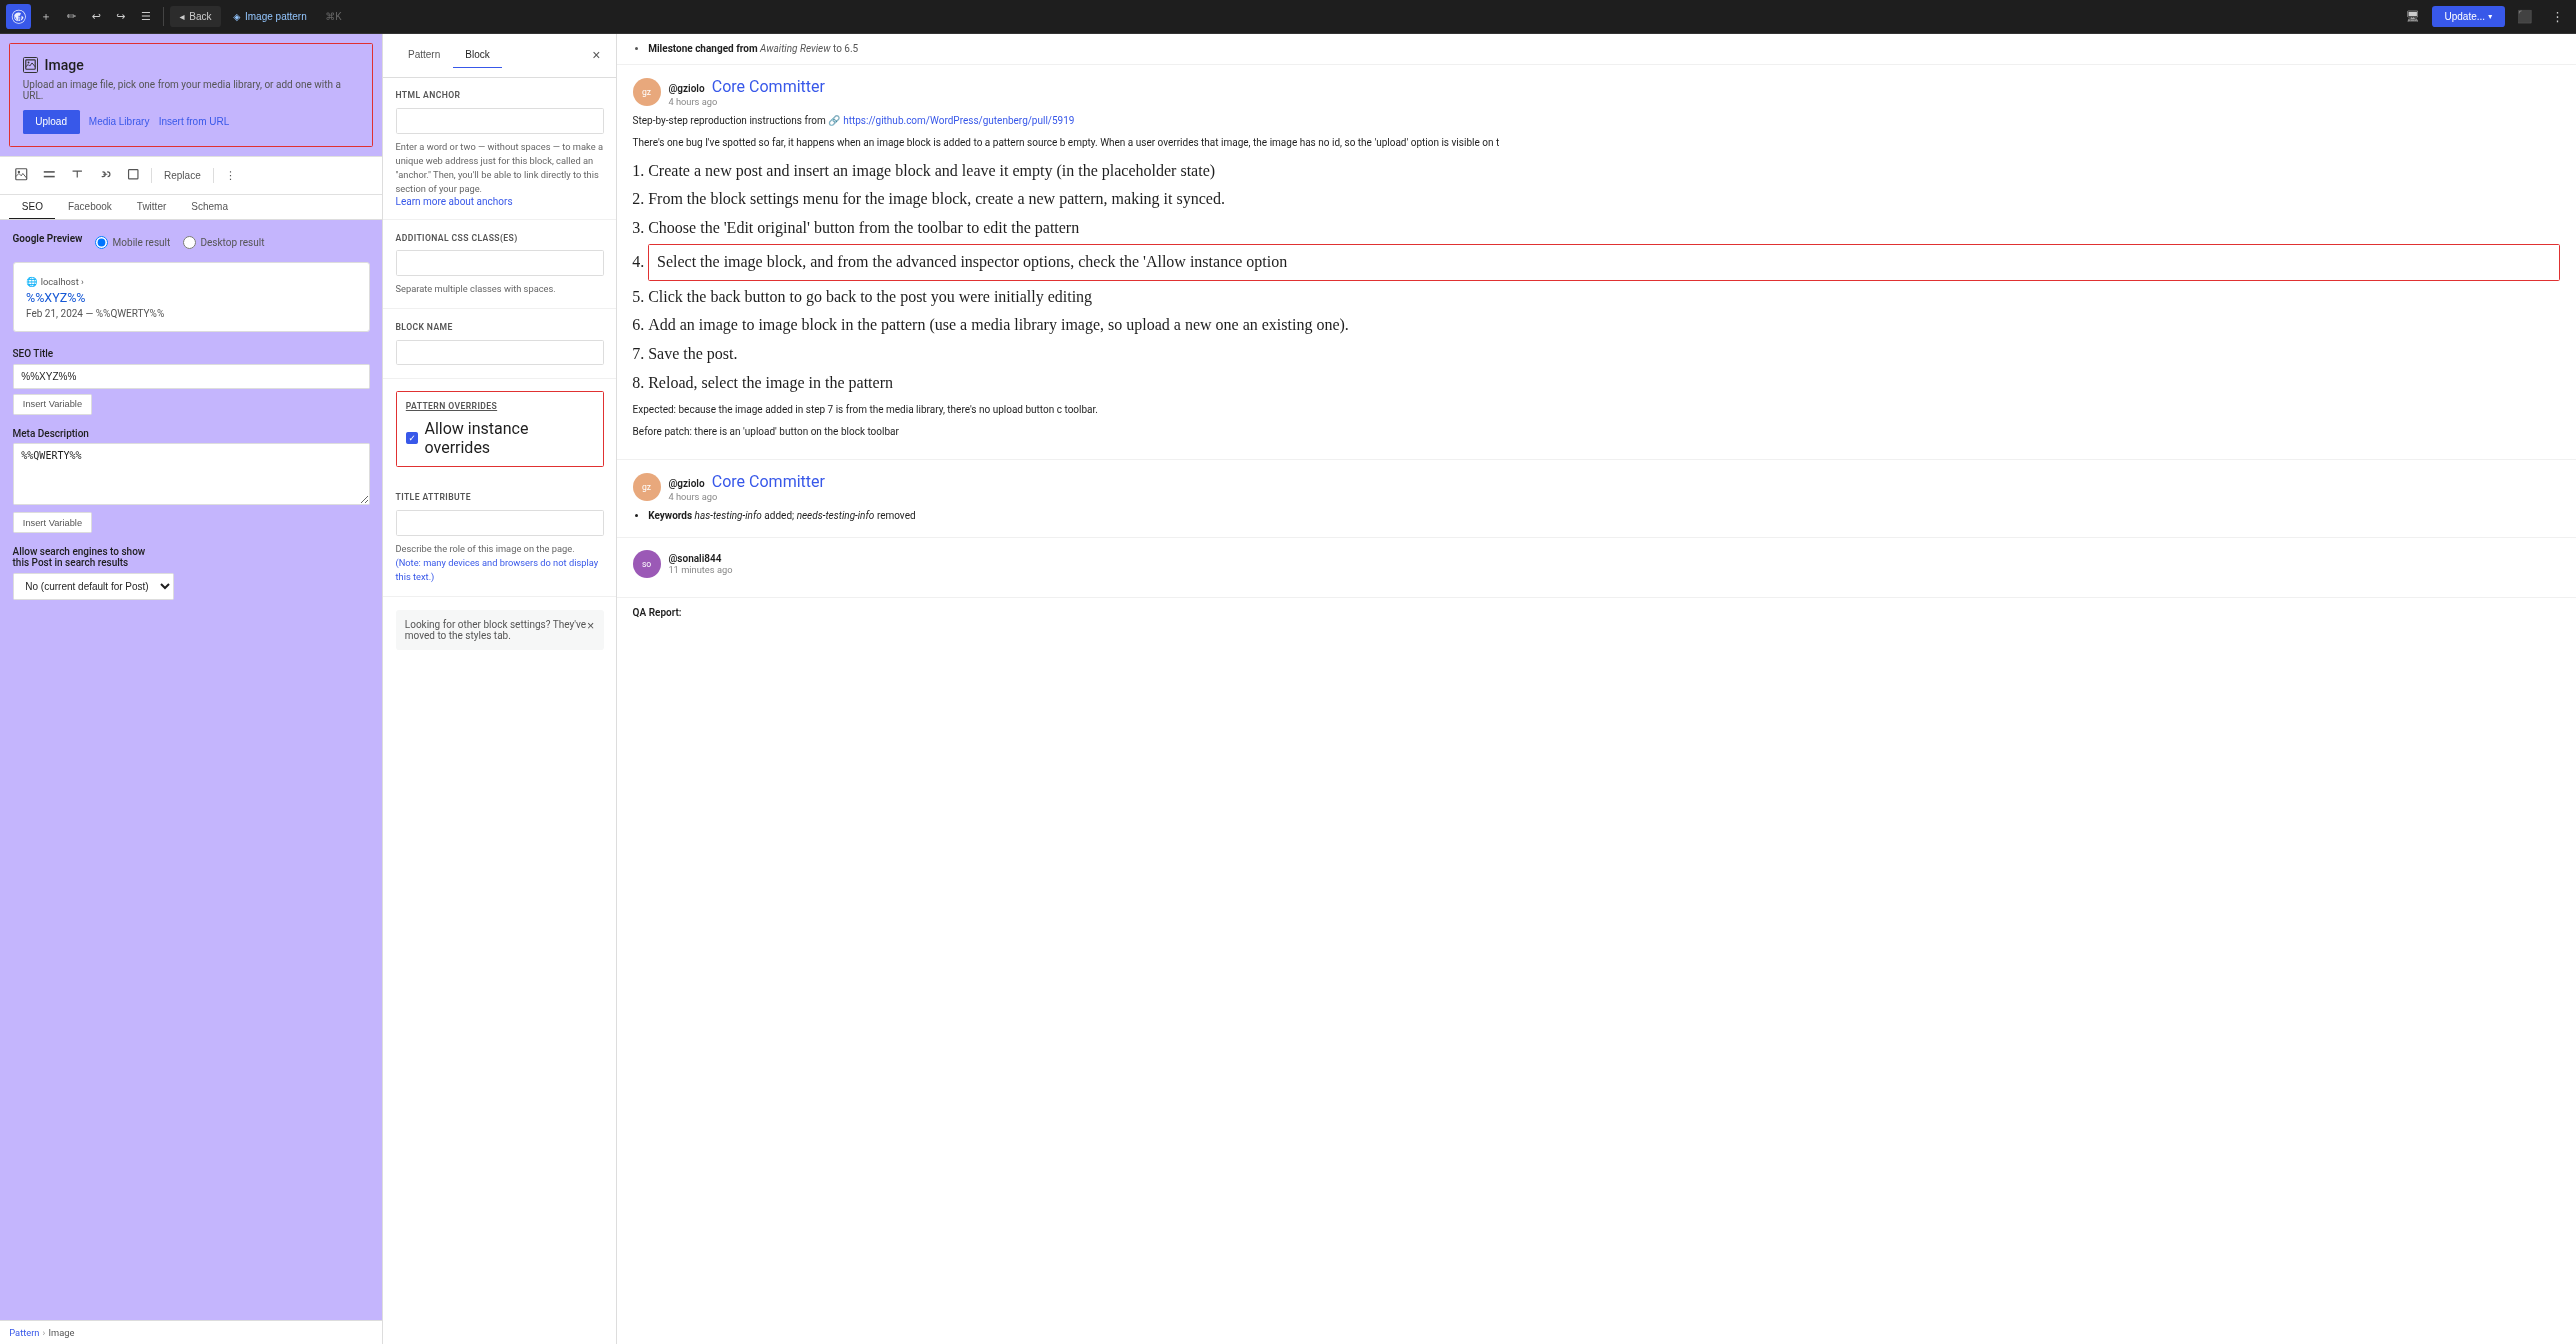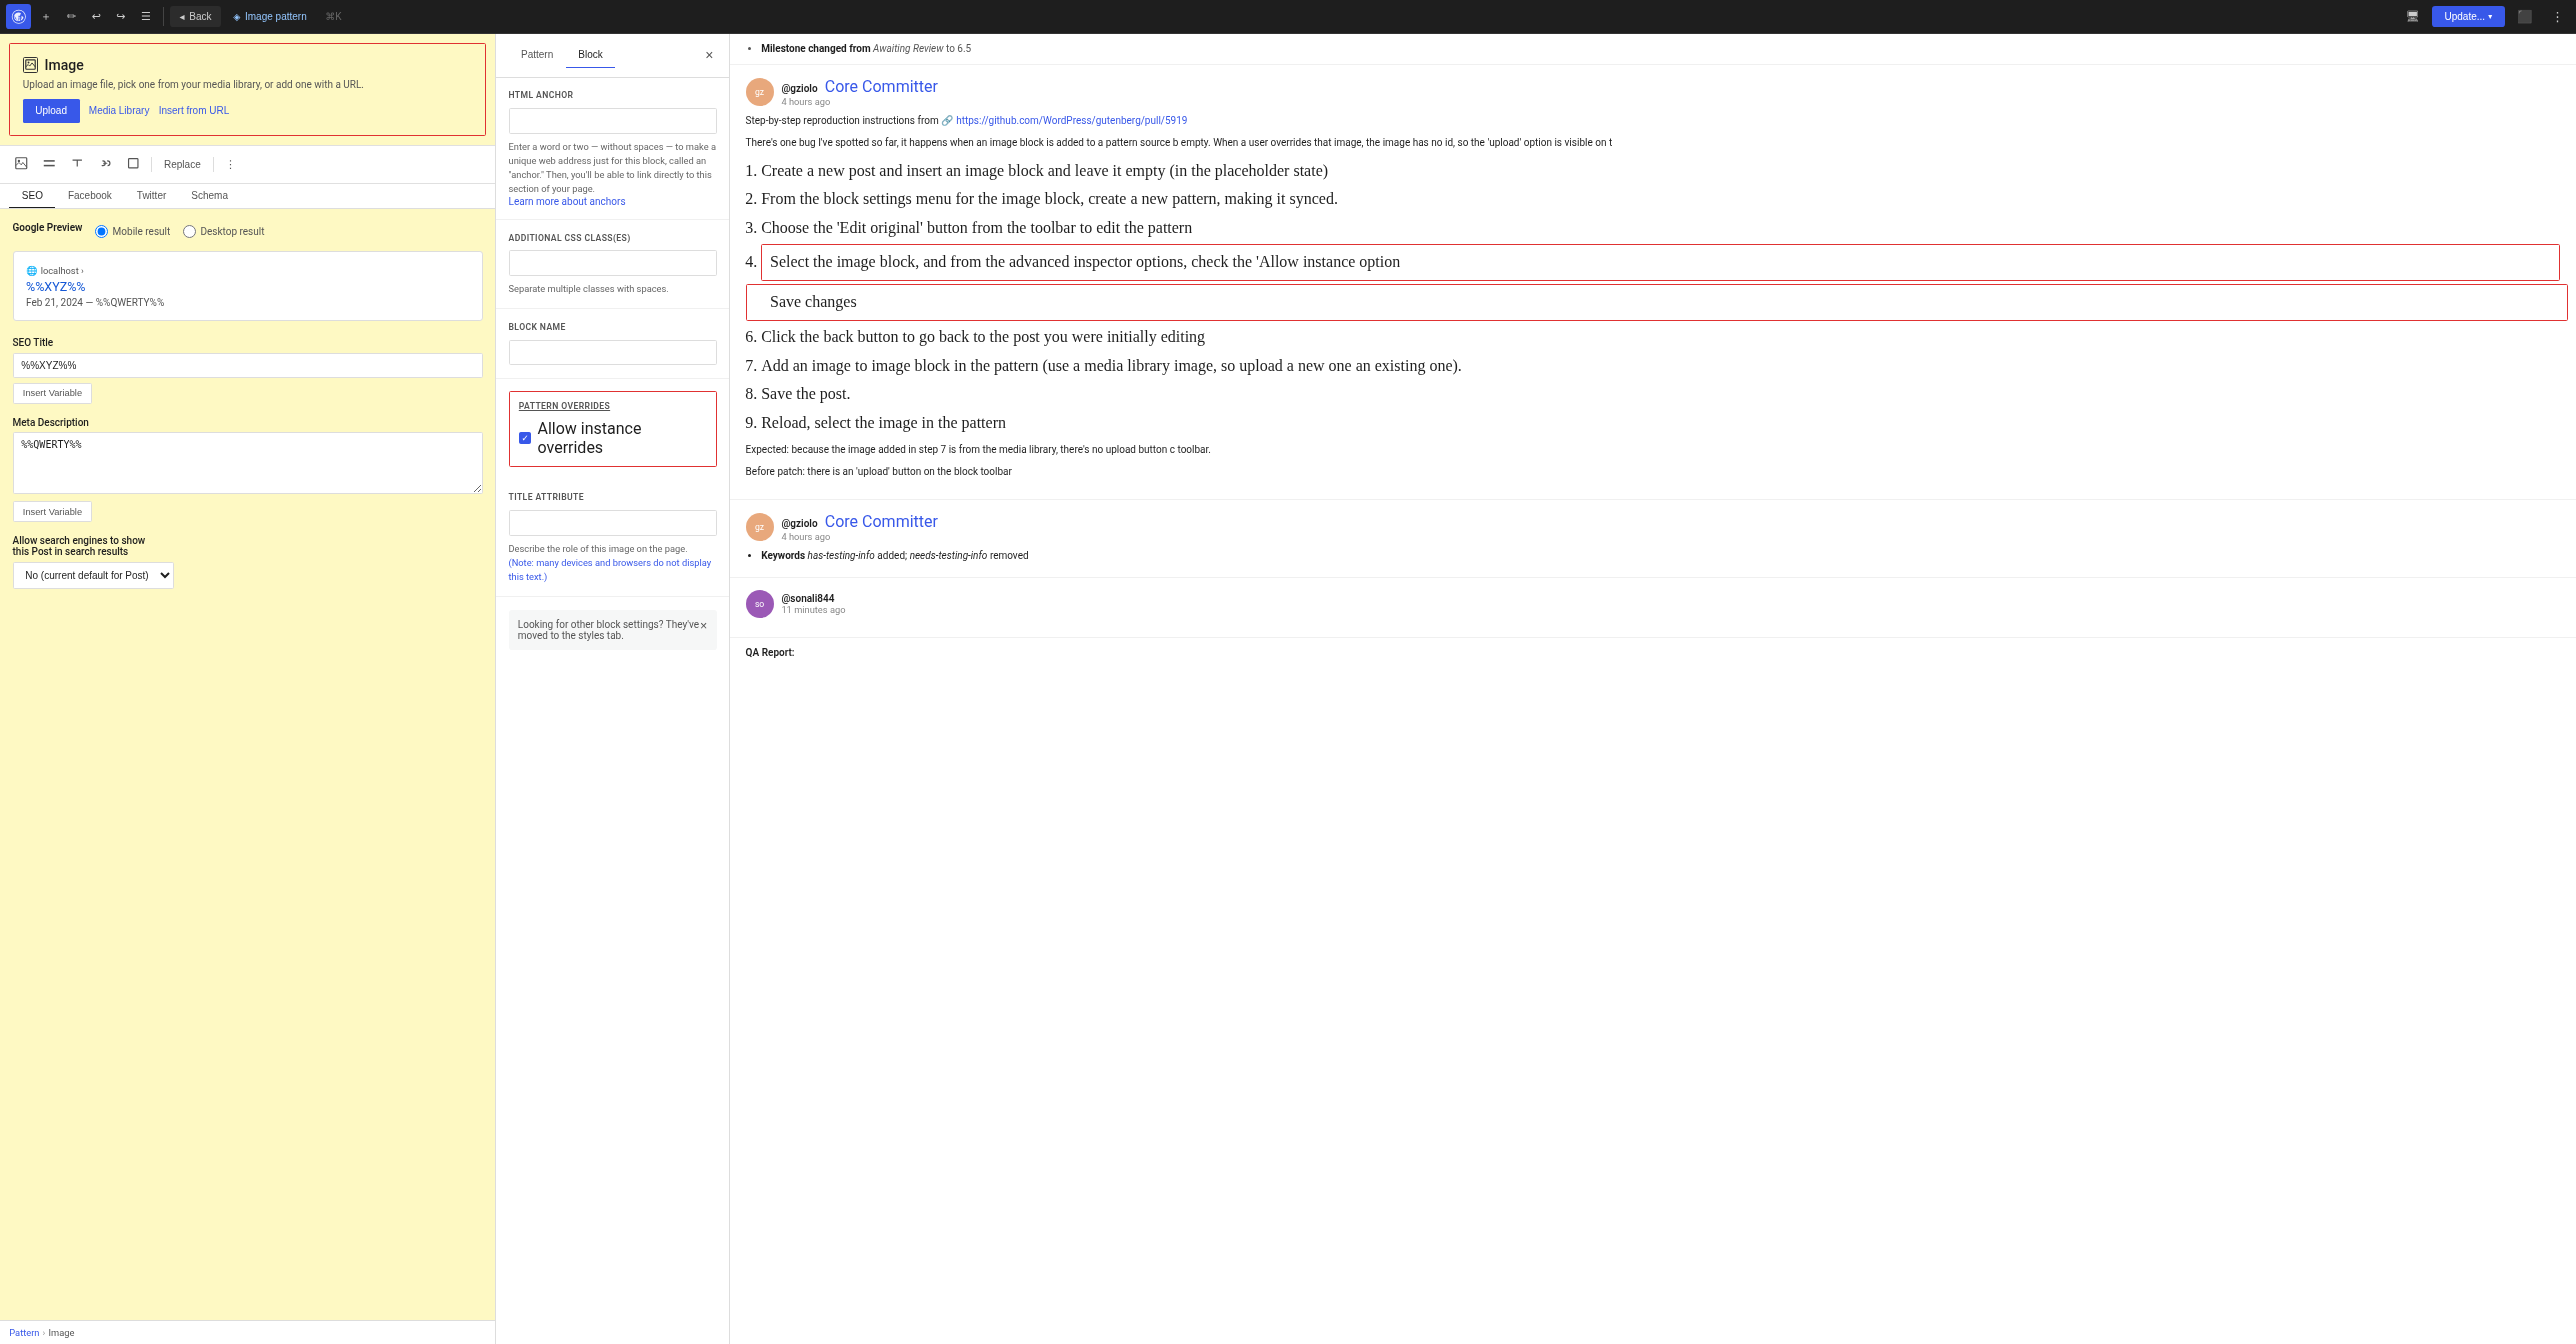--- a/index.html
+++ b/index.html
@@ -15,21 +15,21 @@
     .back-btn { background: #2c2c2c; border: none; color: #ccc; cursor: pointer; padding: 4.7px 9.3px; border-radius: 3.1px; font-size: 10px; display: flex; align-items: center; gap: 4.7px; }
     .pattern-btn { background: none; border: none; color: #93c5fd; cursor: pointer; padding: 4.7px 9.3px; font-size: 10px; display: flex; align-items: center; gap: 4.7px; }
     .toolbar-right { margin-left: auto; display: flex; align-items: center; gap: 6.2px; }
     .update-btn { background: #3858e9; border: none; color: white; cursor: pointer; padding: 4.7px 12.5px; border-radius: 3.1px; font-size: 10px; font-weight: 500; display: flex; align-items: center; gap: 3.1px; }
     .icon-btn { background: none; border: none; color: #ccc; cursor: pointer; padding: 4.7px 6.2px; border-radius: 3.1px; font-size: 12.5px; }
 
     
     .main-layout { display: flex; flex: 1; overflow: hidden; }
 
     
-    .left-panel { width: 496px; flex-shrink: 0; background: #fef9c3; display: flex; flex-direction: column; overflow-y: auto; border-right: 0.8px solid #ddd; }
+    .left-panel { width: 383px; flex-shrink: 0; background: #c4b5fd; display: flex; flex-direction: column; overflow-y: auto; border-right: 0.8px solid #ddd; }
 
     
     .image-block { border: 1.6px solid #e03131; margin: 9.3px; border-radius: 1.6px; padding: 12.5px; }
     .image-block-header { display: flex; align-items: center; gap: 6.2px; margin-bottom: 6.2px; }
     .image-icon { width: 15.6px; height: 15.6px; border: 1.6px solid #333; border-radius: 1.6px; display: flex; align-items: center; justify-content: center; font-size: 7.8px; color: #333; flex-shrink: 0; }
     .image-title { font-size: 14px; font-weight: 500; color: #1e1e1e; }
     .image-desc { font-size: 10px; color: #555; margin-bottom: 9.3px; }
     .image-actions { display: flex; align-items: center; gap: 9.3px; }
     .upload-btn { background: #3858e9; border: none; color: white; cursor: pointer; padding: 6.2px 12.5px; border-radius: 1.6px; font-size: 10px; font-weight: 500; }
     .media-link { color: #3858e9; text-decoration: none; font-size: 10px; cursor: pointer; background: none; border: none; }
@@ -377,23 +377,20 @@
           <a href="#"> 🔗 <span>https://github.com/WordPress/gutenberg/pull/5919</span></a>
         </p>
         <p>There's one bug I've spotted so far, it happens when an image block is added to a pattern source b empty. When a user overrides that image, the image has no id, so the 'upload' option is visible on t</p>
         <ol>
           <li>Create a new post and insert an image block and leave it empty (in the placeholder state)</li>
           <li>From the block settings menu for the image block, create a new pattern, making it synced.</li>
           <li>Choose the 'Edit original' button from the toolbar to edit the pattern</li>
           <li class="highlight-box" style="border: 1.6px solid #e03131; padding: 4.7px 7.8px; margin: 3.1px 0; border-radius: 1.6px;">
             <span>Select the image block, and from the advanced inspector options, check the 'Allow instance option</span>
           </li>
-          <li class="highlight-box" style="border: 1.6px solid #e03131; padding: 4.7px 7.8px; margin: 3.1px -7.8px; border-radius: 1.6px; list-style:none; margin-left:-15.6px; padding-left:23.4px;">
-            <span>Save changes</span>
-          </li>
           <li>Click the back button to go back to the post you were initially editing</li>
           <li>Add an image to image block in the pattern (use a media library image, so upload a new one an existing one).</li>
           <li>Save the post.</li>
           <li>Reload, select the image in the pattern</li>
         </ol>
         <p style="margin-top:6.2px;">Expected: because the image added in step 7 is from the media library, there's no upload button c toolbar.</p>
         <p>Before patch: there is an 'upload' button on the block toolbar</p>
       </div>
     </div>
 

